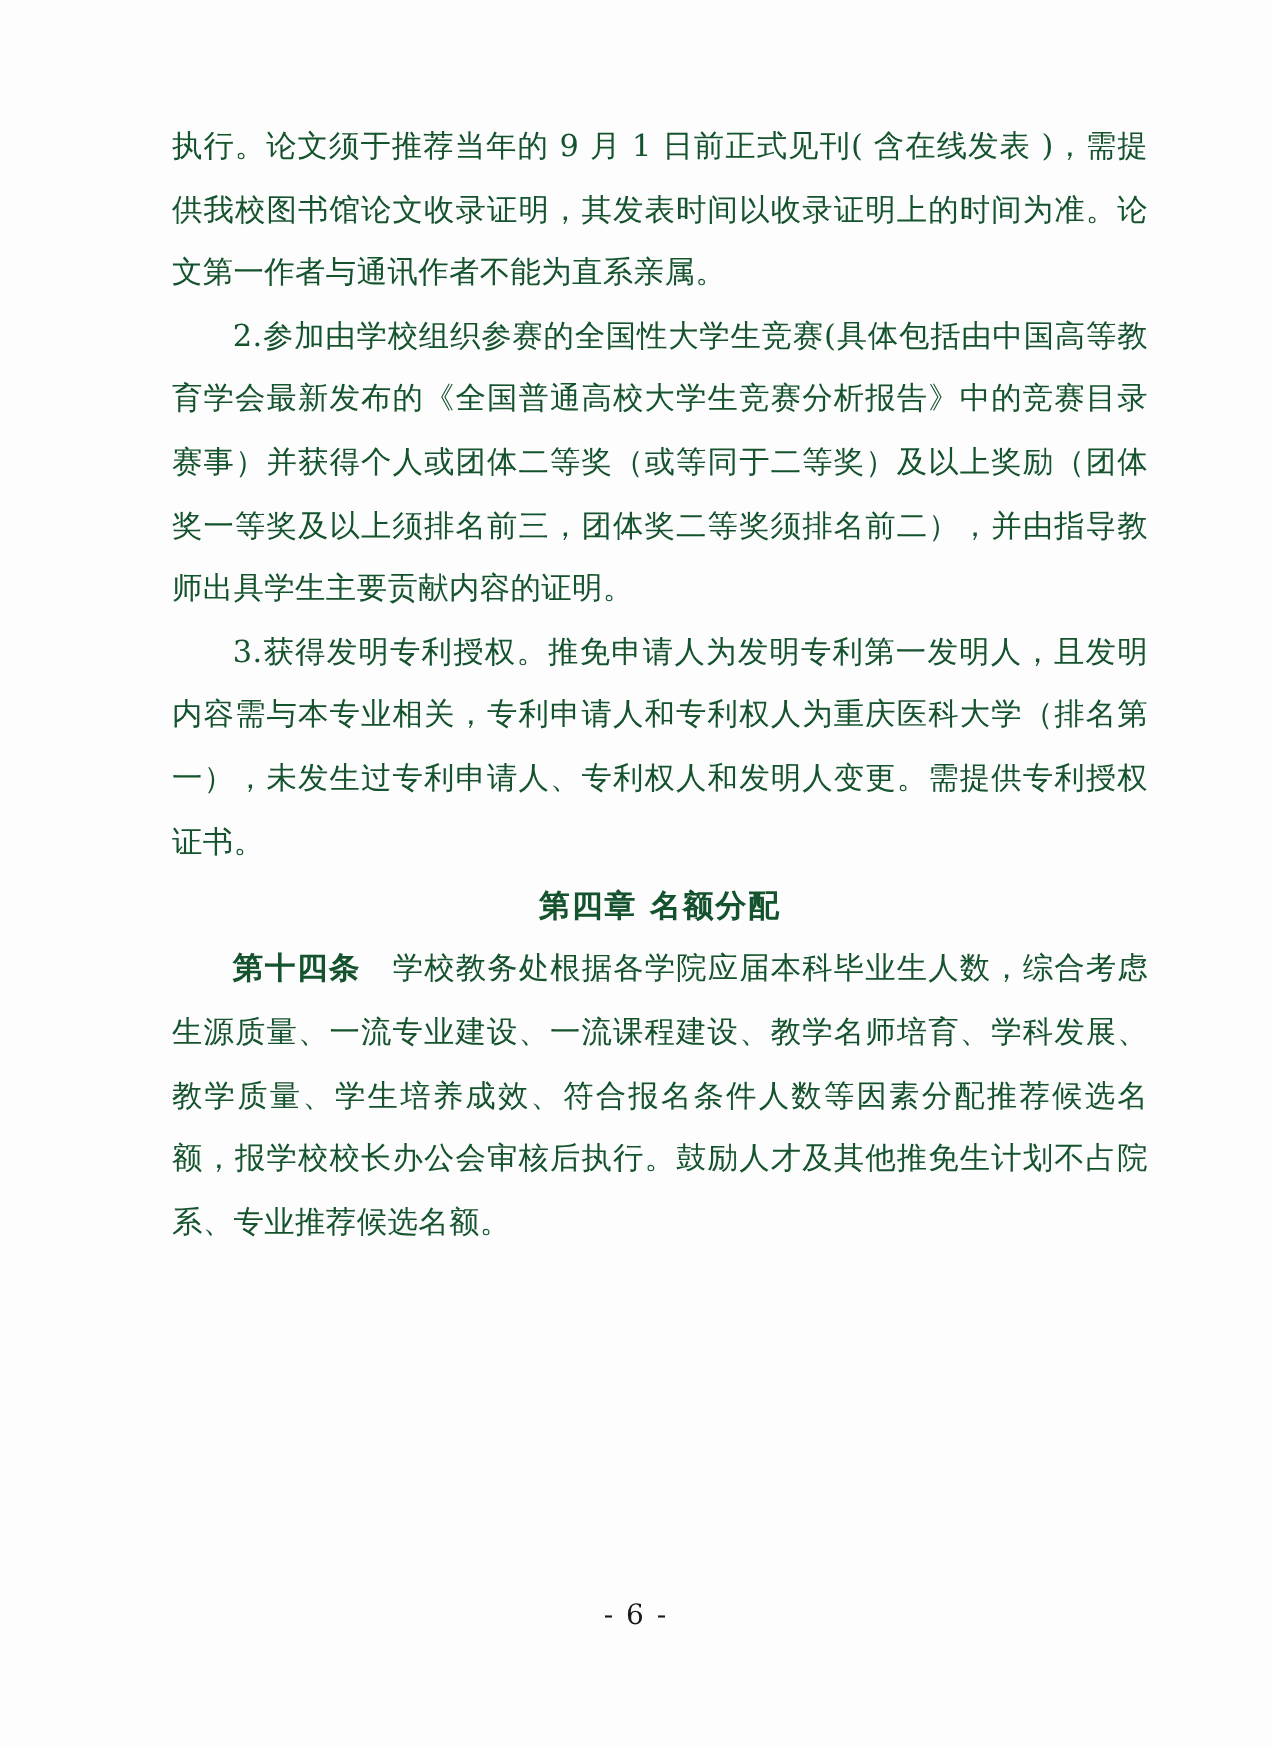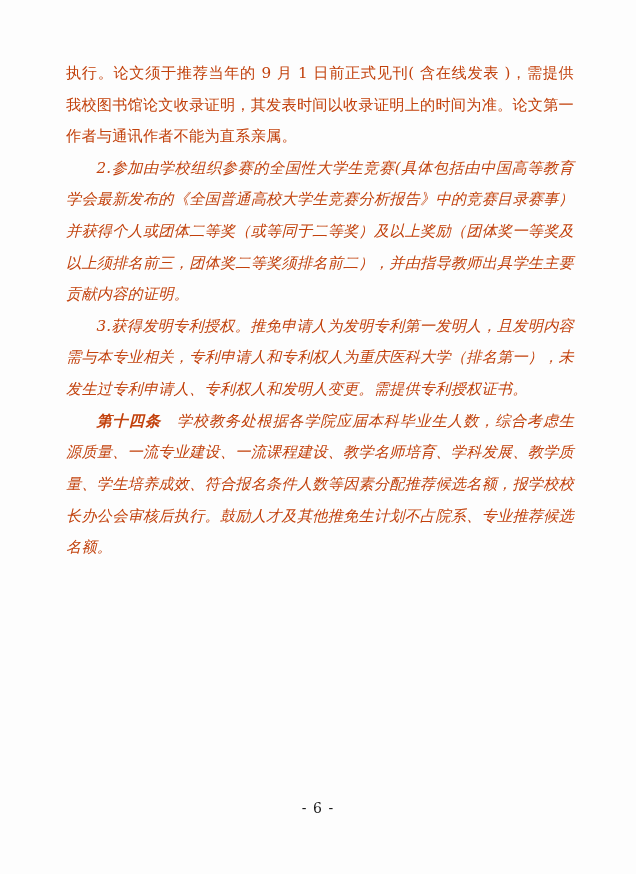--- a/index.html
+++ b/index.html
@@ -21,29 +21,29 @@
     box-sizing: border-box;
     padding: 58px 62px 0 66px;
     background: #fdfdfd;
   }
   .body-text {
     font-size: 15.2px;
     line-height: 2.08;
     text-align: justify;
     text-justify: inter-ideograph;
     letter-spacing: 0.2px;
-    color: #c2410c;
+    color: #14532d;
+    margin-left: 20px;
   }
   .para {
     margin: 0;
     text-indent: 0;
   }
   .para.indent {
     text-indent: 2em;
-    font-style: italic;
   }
   .chapter-heading {
     margin: 0;
     text-align: center;
     font-size: 15.4px;
     line-height: 2.08;
     font-weight: bold;
     letter-spacing: 1px;
   }
   .article-label {
@@ -71,20 +71,21 @@
 
   <div class="body-text">
 
     <p class="para">执行。论文须于推荐当年的 9 月 1 日前正式见刊( 含在线发表 )，需提供我校图书馆论文收录证明，其发表时间以收录证明上的时间为准。论文第一作者与通讯作者不能为直系亲属。</p>
 
     <p class="para indent">2.参加由学校组织参赛的全国性大学生竞赛(具体包括由中国高等教育学会最新发布的《全国普通高校大学生竞赛分析报告》中的竞赛目录赛事）并获得个人或团体二等奖（或等同于二等奖）及以上奖励（团体奖一等奖及以上须排名前三，团体奖二等奖须排名前二），并由指导教师出具学生主要贡献内容的证明。</p>
 
     <p class="para indent">3.获得发明专利授权。推免申请人为发明专利第一发明人，且发明内容需与本专业相关，专利申请人和专利权人为重庆医科大学（排名第一），未发生过专利申请人、专利权人和发明人变更。需提供专利授权证书。</p>
 
 
+    <p class="chapter-heading">第四章  名额分配</p>
 
 
     <p class="para indent"><span class="article-label">第十四条</span>　<span>学校教务处根据各学院应届本科毕业生人数，综合考虑生源质量、一流专业建设、一流课程建设、教学名师培育、学科发展、教学质量、学生培养成效、符合报名条件人数等因素分配推荐候选名额，报学校校长办公会审核后执行。鼓励人才及其他推免生计划不占院系、专业推荐候选名额。</span></p>
 
   </div>
 
   <div class="footer">
     <span class="page-num">- 6 -</span>
   </div>
 

